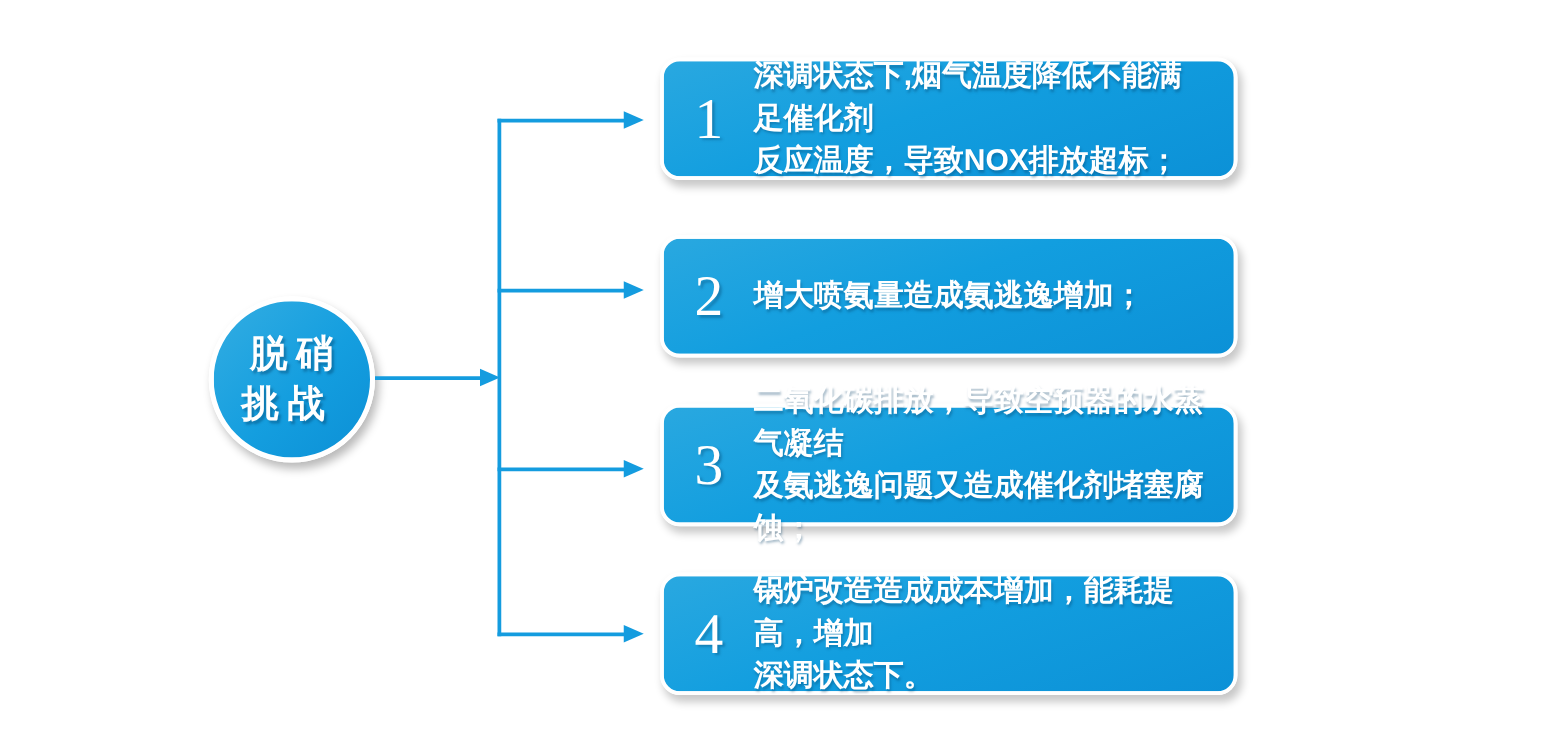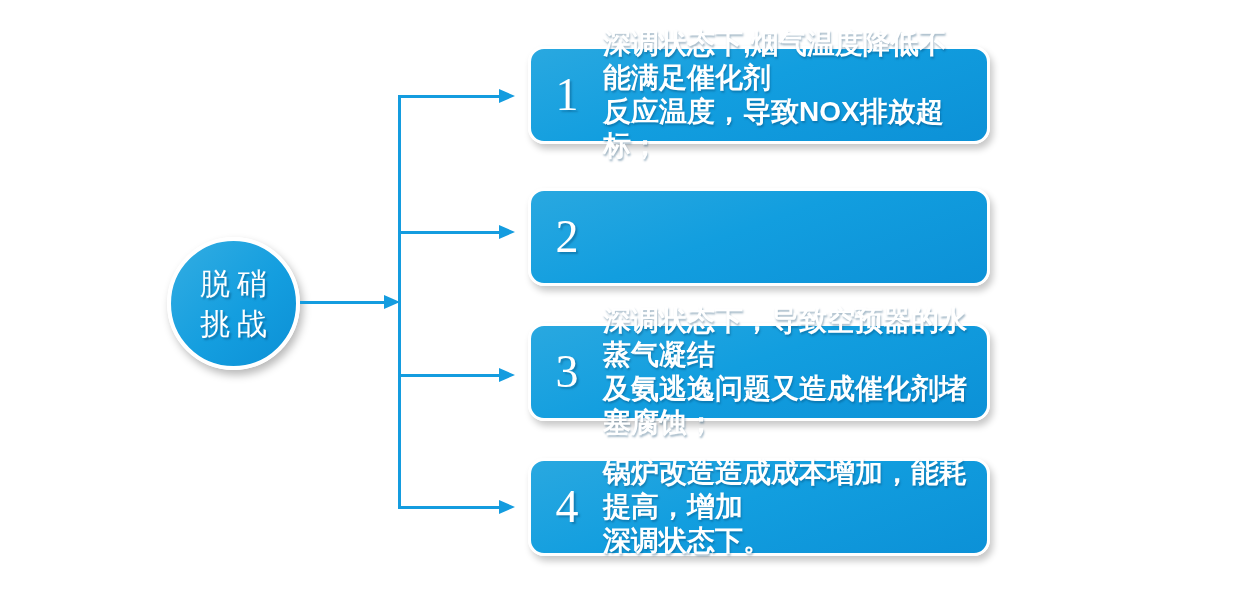--- a/index.html
+++ b/index.html
@@ -23,26 +23,26 @@
     border-radius: 50%;
     border: 4px solid #ffffff;
     background: linear-gradient(135deg, #33ade2 0%, #149edf 55%, #0c90d6 100%);
     box-shadow: 3px 5px 8px rgba(0,0,0,0.28);
     display: flex;
     align-items: center;
     justify-content: center;
   }
   .root-node-label {
     color: #ffffff;
-    font-weight: normal;
+    font-weight: bold;
     font-size: 30px;
     line-height: 40px;
     letter-spacing: 7px;
     text-indent: 7px;
-    text-align: right;
+    text-align: left;
     white-space: pre-line;
     text-shadow: 2px 2px 2px rgba(0,60,100,0.4);
   }
 
   
   .line {
     position: absolute;
     background: #149cdf;
   }
   .line.h { height: 3px; }
@@ -91,21 +91,21 @@
     font-family: "Liberation Serif", serif;
     font-size: 46px;
     line-height: 1;
     text-shadow: 2px 2px 2px rgba(0,60,100,0.35);
   }
   .challenge-text {
     flex: 1 1 auto;
     padding-right: 18px;
     color: #ffffff;
     font-weight: bold;
-    font-size: 28px;
+    font-size: 24px;
     line-height: 34px;
     white-space: pre-line;
     text-shadow: 1px 2px 2px rgba(0,60,100,0.35);
   }
 </style>
 </head>
 <body>
 
 <div class="canvas">
 
@@ -128,25 +128,26 @@
   <div class="arrowhead barrow-4"></div>
 
   <div class="challenge-box box-1">
     <div class="challenge-number">1</div>
     <div class="challenge-text">深调状态下,烟气温度降低不能满足催化剂
 反应温度，导致NOX排放超标；</div>
   </div>
 
   <div class="challenge-box box-2">
     <div class="challenge-number">2</div>
+    <div class="challenge-text">增大喷氨量造成氨逃逸增加；</div>
   </div>
 
   <div class="challenge-box box-3">
     <div class="challenge-number">3</div>
-    <div class="challenge-text">深调状态下，导致空预器的水蒸气凝结
+    <div class="challenge-text">二氧化碳排放，导致空预器的水蒸气凝结
 及氨逃逸问题又造成催化剂堵塞腐蚀；</div>
   </div>
 
   <div class="challenge-box box-4">
     <div class="challenge-number">4</div>
     <div class="challenge-text">锅炉改造造成成本增加，能耗提高，增加
 深调状态下。</div>
   </div>
 
 </div>

